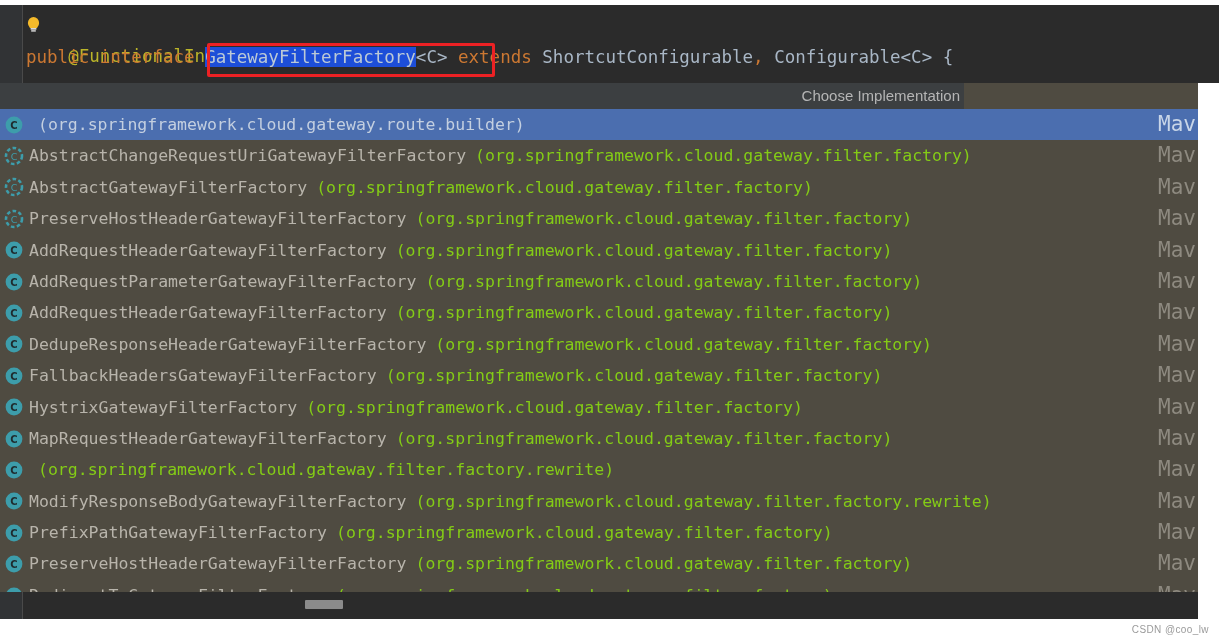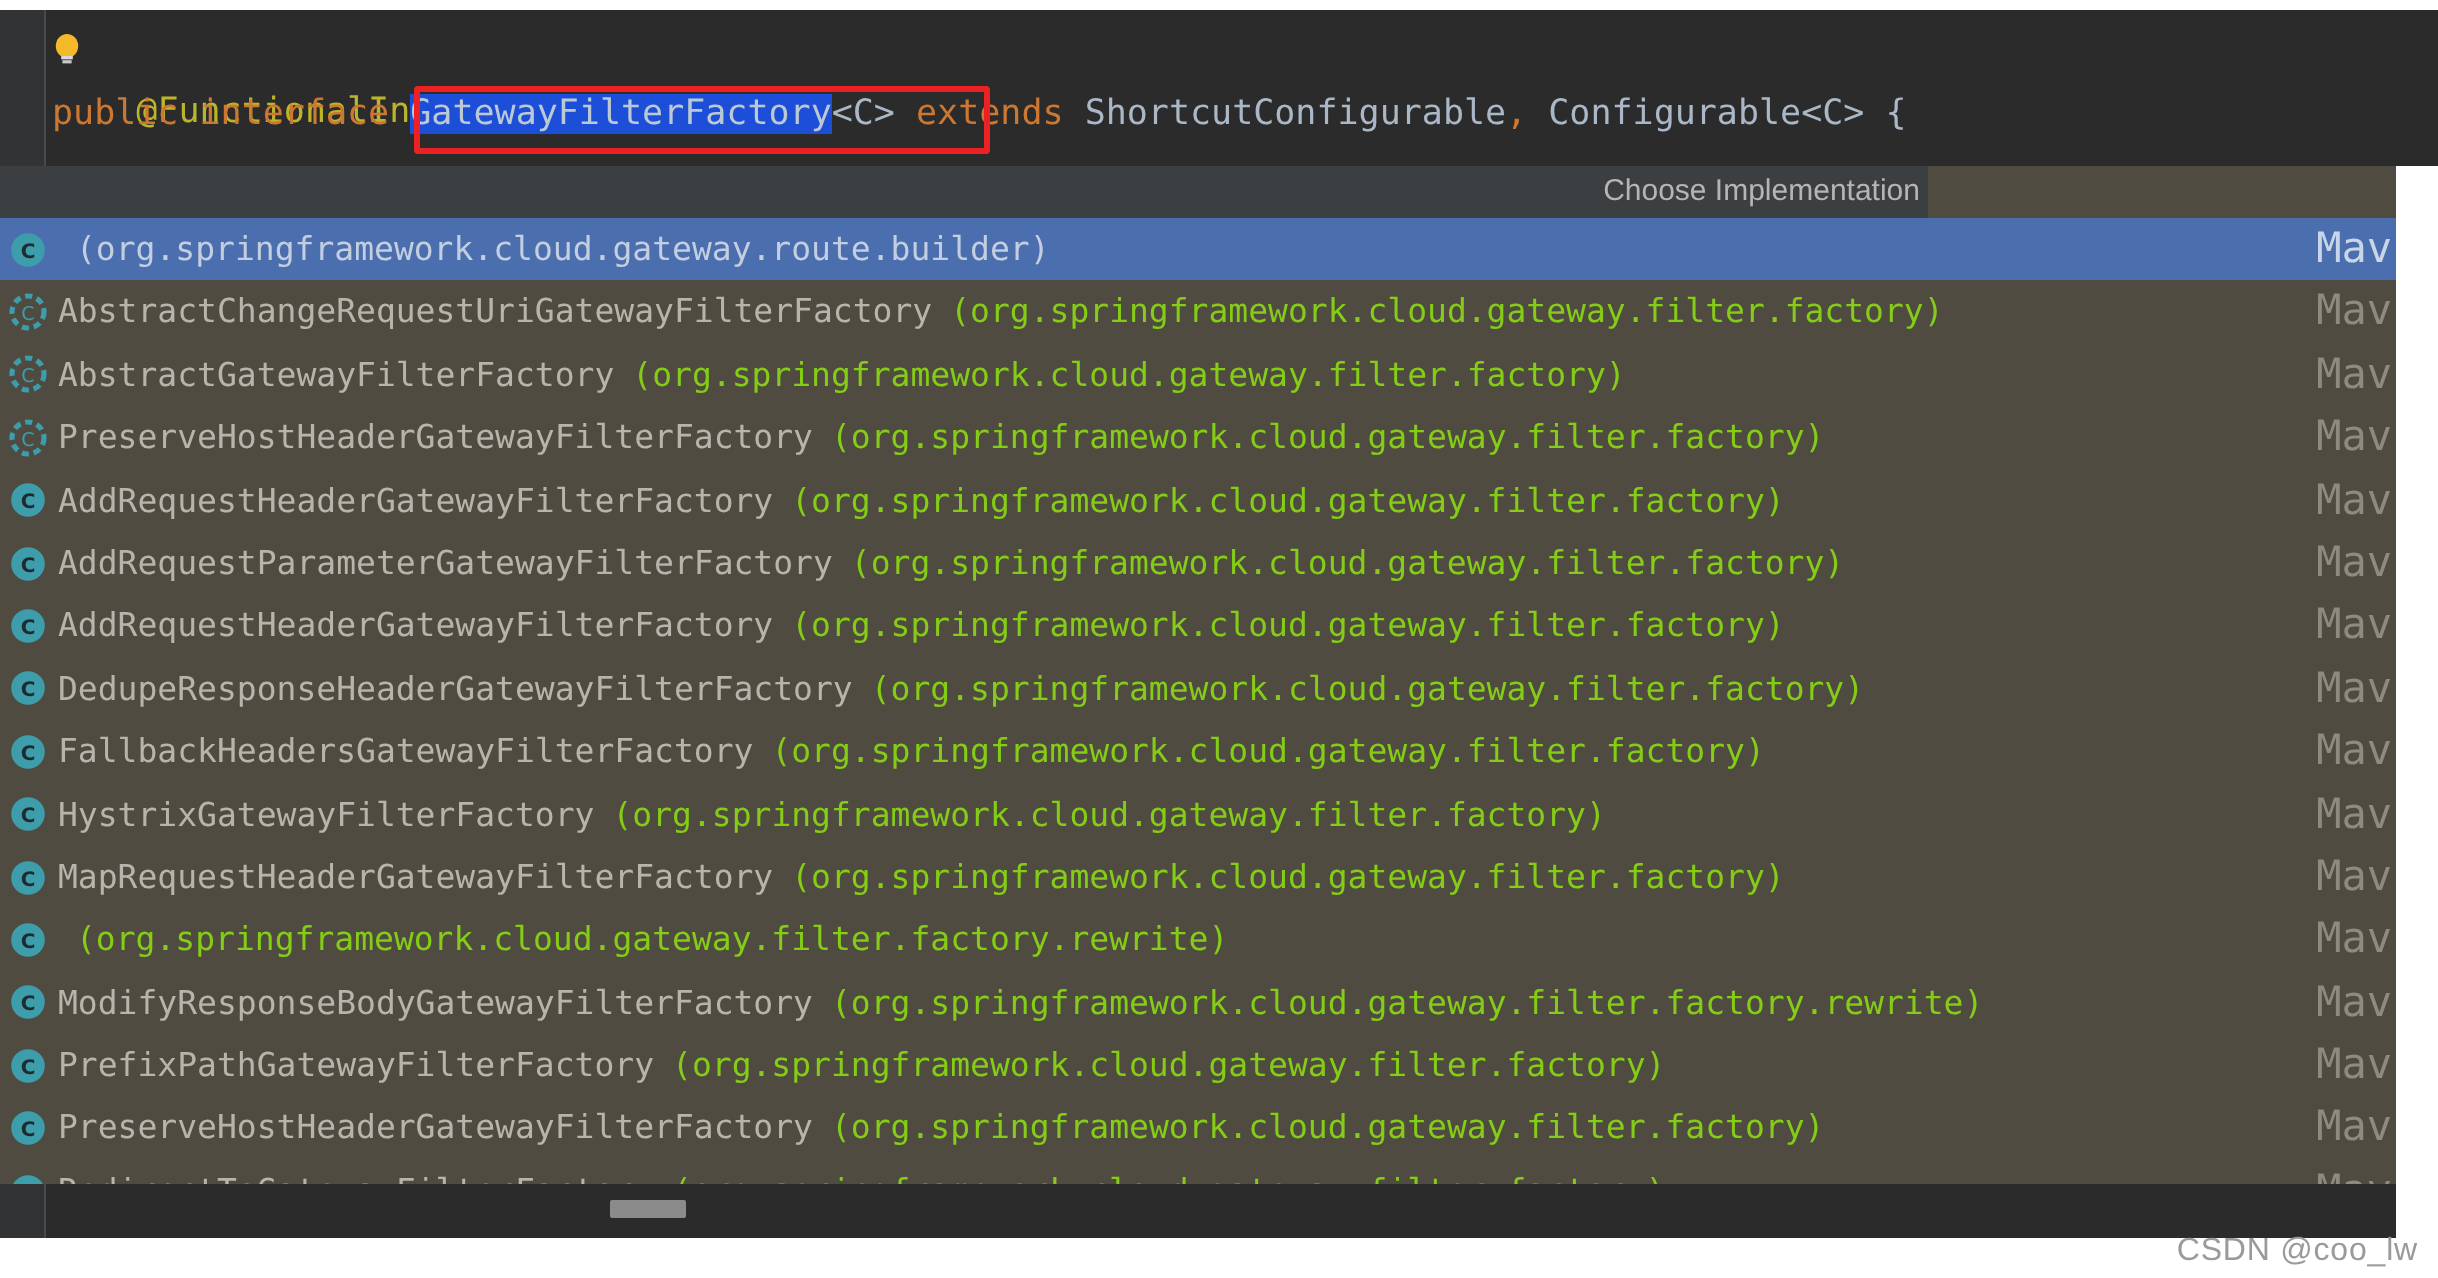--- a/index.html
+++ b/index.html
@@ -95,21 +95,21 @@
   }
   #sb-thumb{
     position:absolute;left:305px;top:8px;width:38px;height:9px;
     background:#8b8b8b;border-radius:1px;
   }
 
   
   #watermark{
     position:absolute;right:10px;bottom:4px;
     color:#9a9a9a;font-family:"Liberation Sans",sans-serif;
-    font-size:16px;letter-spacing:.4px;
+    font-size:10px;letter-spacing:.4px;
   }
 </style>
 </head>
 <body>
 
 <div id="editor">
   <div class="gutter"></div>
 
   <div class="code-line" id="line1">
     <span class="ann">@FunctionalInterface</span>

